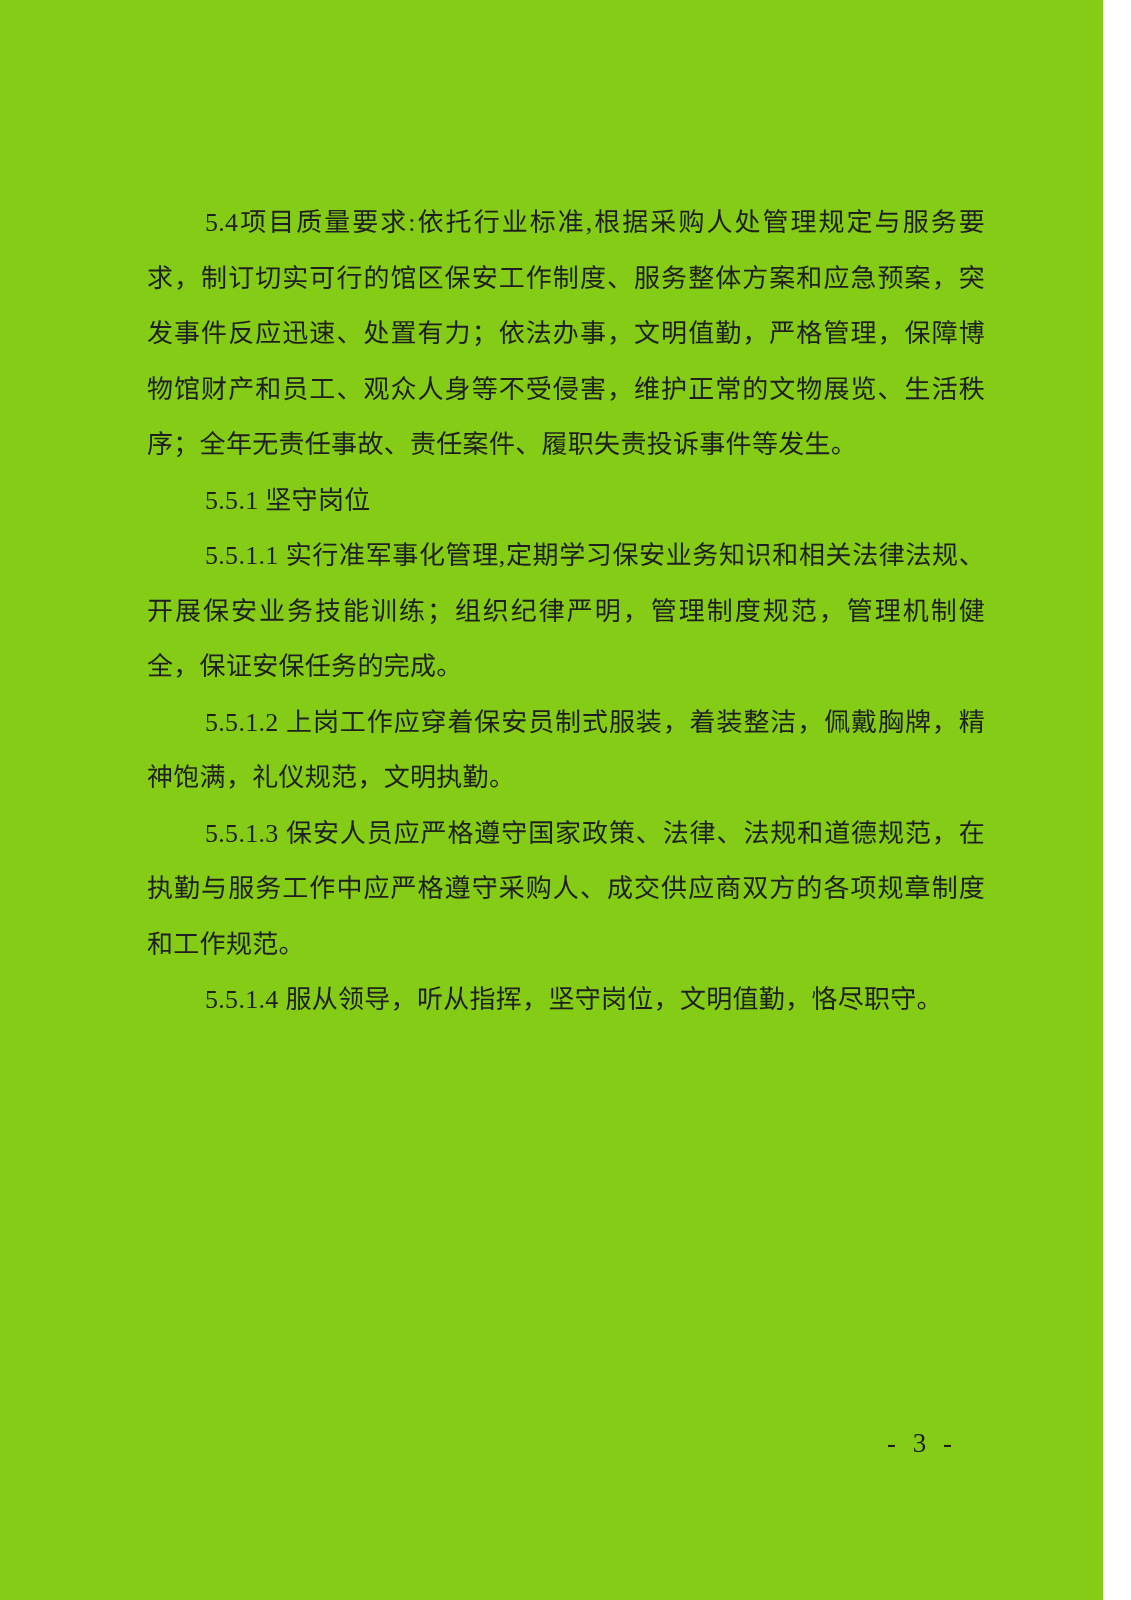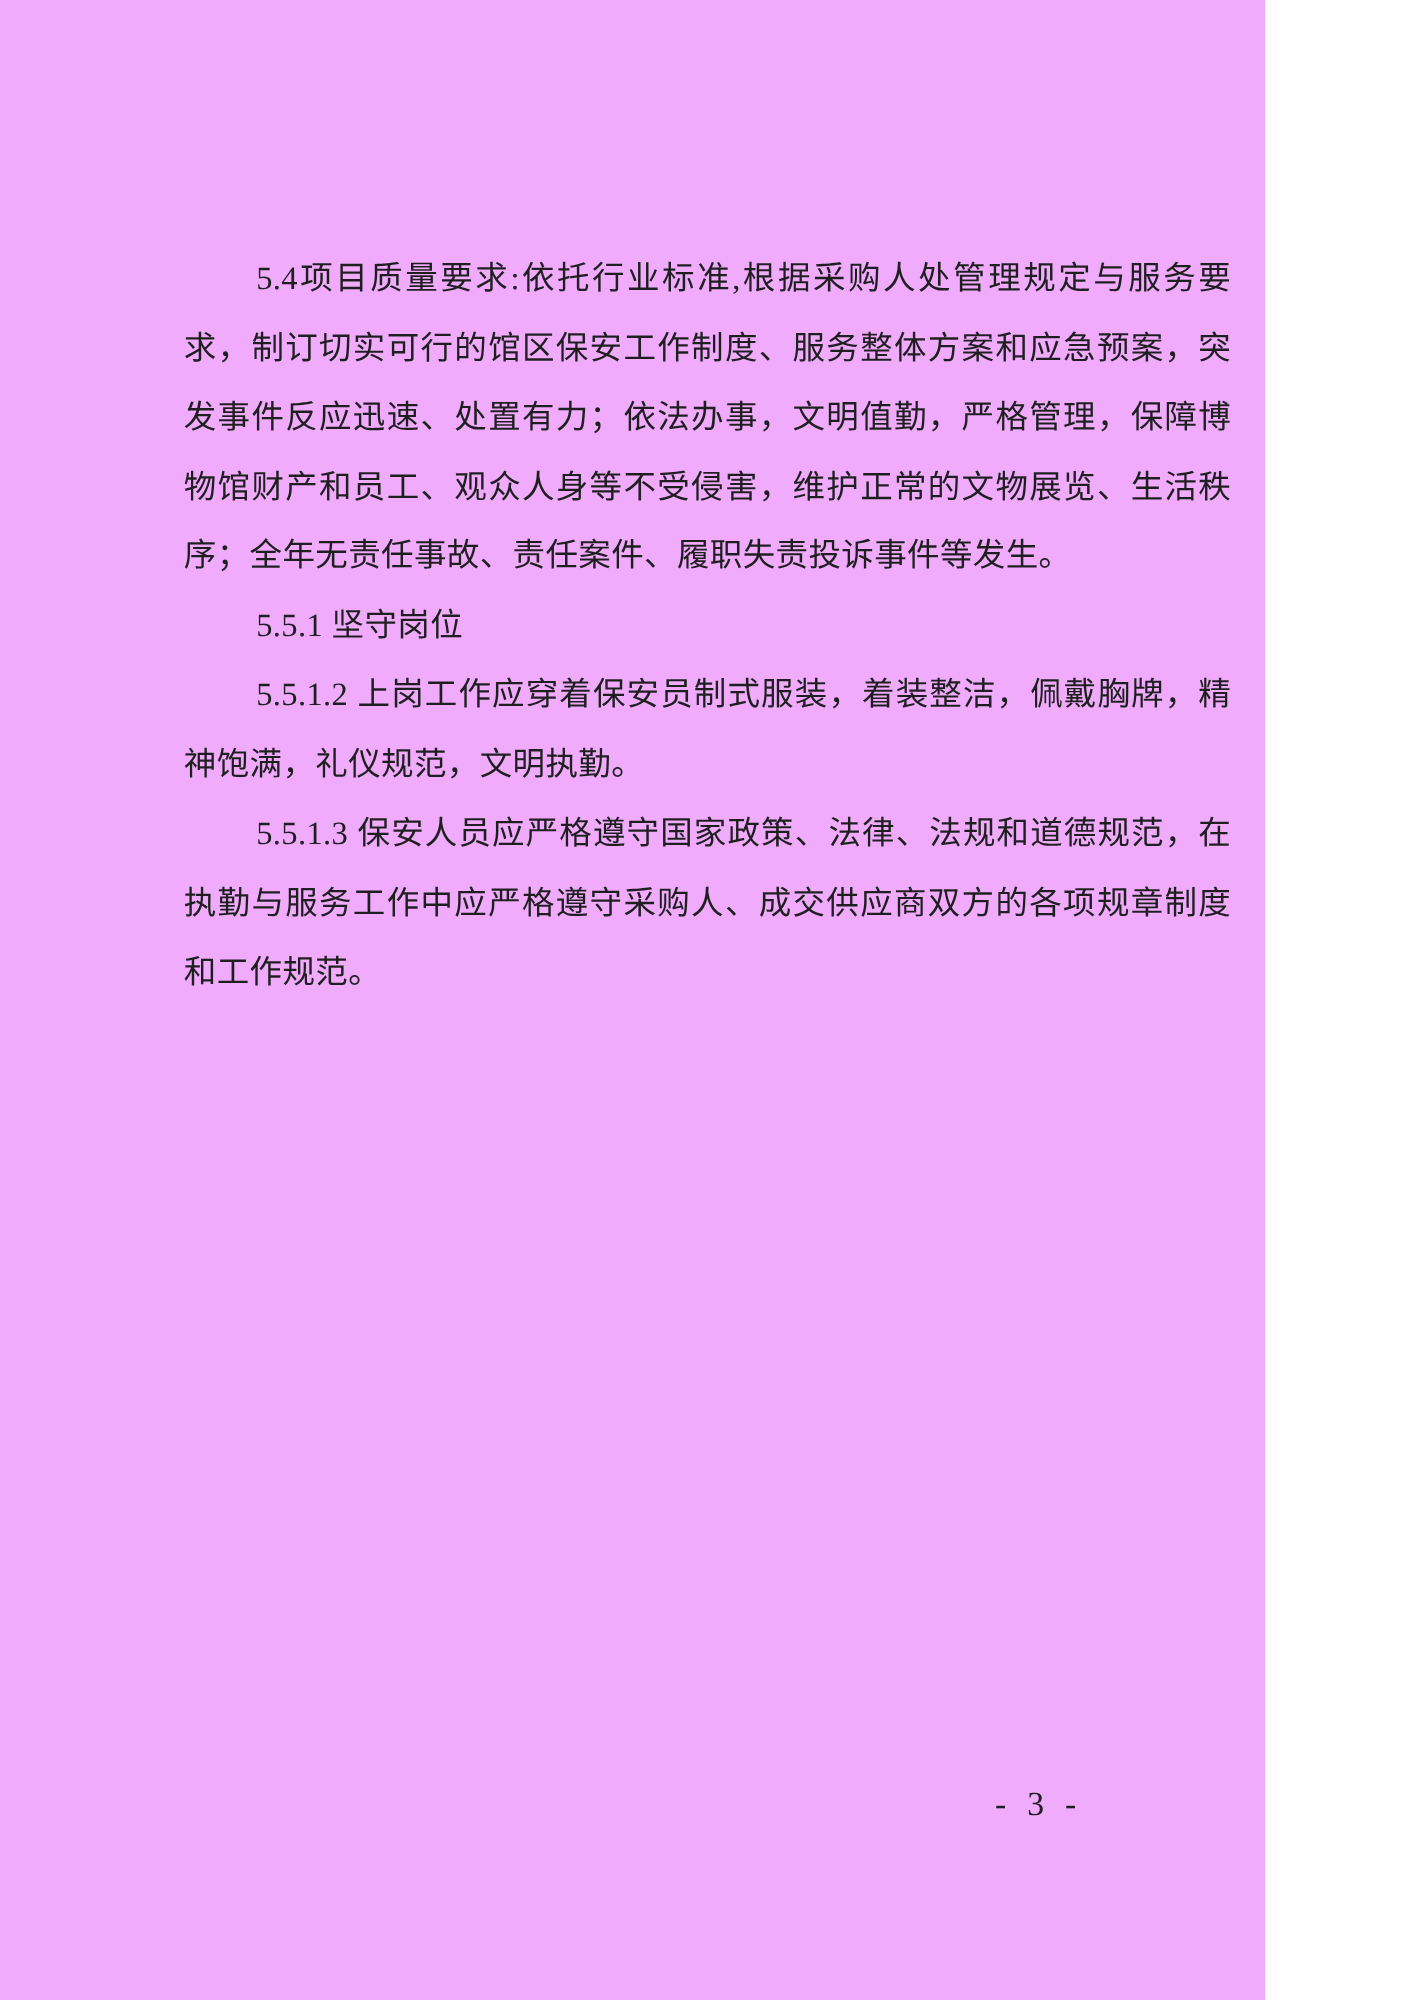--- a/index.html
+++ b/index.html
@@ -2,23 +2,23 @@
 <html lang="zh-CN"><head>
 <meta charset="utf-8">
 <style>
   html, body {
     margin: 0;
     padding: 0;
     background: #ffffff;
   }
   .page {
     position: relative;
-    width: 1012px;
+    width: 1103px;
     height: 1600px;
-    background: #f0abfc;
+    background: #84cc16;
     overflow: hidden;
     font-family: "Liberation Serif", "DejaVu Serif", serif;
     color: #1f1f1f;
   }
   .content {
     position: absolute;
     left: 147px;
     top: 195px;
     width: 838px;
   }
@@ -43,18 +43,20 @@
     white-space: pre;
   }
 </style>
 </head>
 <body>
 
 <div class="page">
   <main class="content">
     <p class="para">5.4项目质量要求:依托行业标准,根据采购人处管理规定与服务要求，制订切实可行的馆区保安工作制度、服务整体方案和应急预案，突发事件反应迅速、处置有力；依法办事，文明值勤，严格管理，保障博物馆财产和员工、观众人身等不受侵害，维护正常的文物展览、生活秩序；全年无责任事故、责任案件、履职失责投诉事件等发生。</p>
     <p class="para">5.5.1 坚守岗位</p>
+    <p class="para">5.5.1.1 实行准军事化管理,定期学习保安业务知识和相关法律法规、开展保安业务技能训练；组织纪律严明，管理制度规范，管理机制健全，保证安保任务的完成。</p>
     <p class="para">5.5.1.2 上岗工作应穿着保安员制式服装，着装整洁，佩戴胸牌，精神饱满，礼仪规范，文明执勤。</p>
     <p class="para">5.5.1.3 保安人员应严格遵守国家政策、法律、法规和道德规范，在执勤与服务工作中应严格遵守采购人、成交供应商双方的各项规章制度和工作规范。</p>
+    <p class="para">5.5.1.4 服从领导，听从指挥，坚守岗位，文明值勤，恪尽职守。</p>
   </main>
 
   <div class="page-number">- 3 -</div>
 </div>
 
 </body></html>

